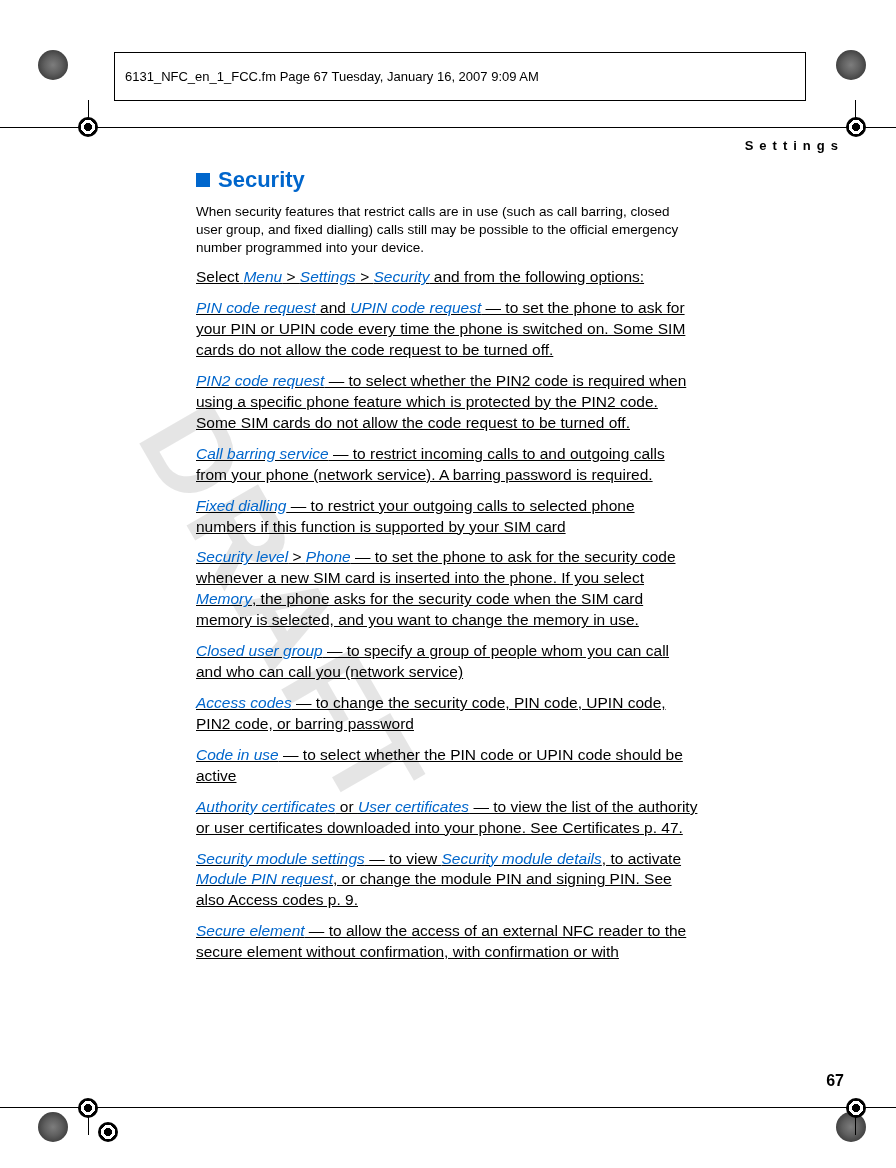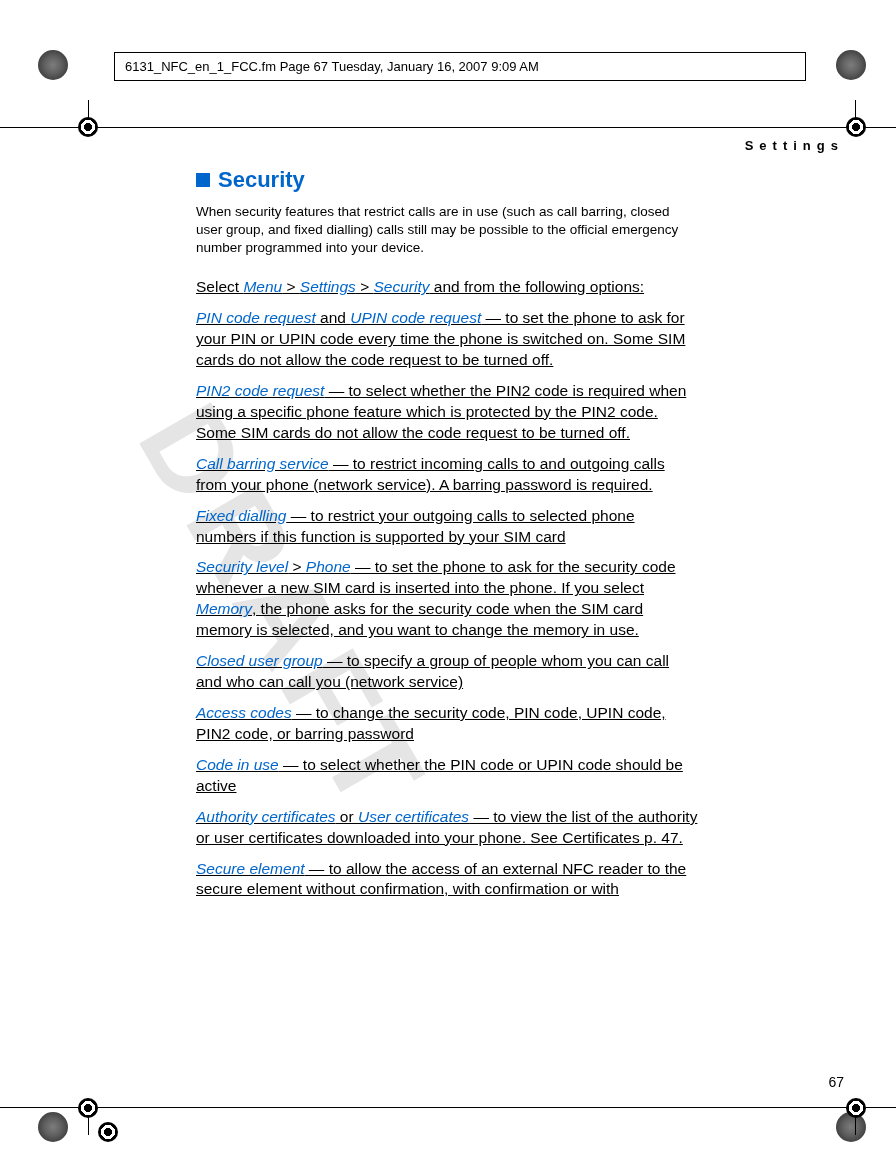--- a/index.html
+++ b/index.html
@@ -23,21 +23,21 @@
       width: 30px;
       height: 30px;
       background: radial-gradient(circle, #666 0%, #444 40%, #222 70%, #000 100%);
     }
     .header-box {
       position: absolute;
       top: 52px;
       left: 114px;
       right: 90px;
       border: 1px solid #000;
-      padding: 6px 10px;
+      padding: 16px 10px;
       font-size: 13px;
     }
     .hline {
       position: absolute;
       height: 1px;
       background: #000;
     }
     .hline.top { top: 127px; left: 0; right: 0; }
     .hline.bottom { bottom: 60px; left: 0; right: 0; }
     .section-label {
@@ -66,33 +66,33 @@
       gap: 8px;
     }
     .sq {
       display: inline-block;
       width: 14px;
       height: 14px;
       background: #0066cc;
     }
     .intro {
       font-size: 13.5px;
-      margin-bottom: 20px;
+      margin-bottom: 10px;
     }
     .para {
       margin-bottom: 10px;
       text-decoration: underline;
     }
     .link { color: #0066cc; font-style: italic; }
     .page-num {
       position: absolute;
       bottom: 78px;
       right: 52px;
-      font-size: 14px;
-      font-weight: normal;
+      font-size: 16px;
+      font-weight: bold;
     }
     .watermark {
       position: absolute;
       font-size: 120px;
       font-weight: bold;
       color: rgba(0,0,0,0.10);
       transform: rotate(60deg);
       top: 540px;
       left: 60px;
       pointer-events: none;
@@ -189,19 +189,22 @@
   </p>
 
   <p class="para">
     <span class="link">Code in use</span><span> — to select whether the PIN code or UPIN code should be active</span>
   </p>
 
   <p class="para">
     <span class="link">Authority certificates</span><span> or </span><span class="link">User certificates</span><span> — to view the list of the authority or user certificates downloaded into your phone. See Certificates p. 47.</span>
   </p>
 
+  <p class="para">
+    <span class="link">Security module settings</span><span> — to view </span><span class="link">Security module details</span><span>, to activate </span><span class="link">Module PIN request</span><span>, or change the module PIN and signing PIN. See also Access codes p. 9.</span>
+  </p>
 
   <p class="para">
     <span class="link">Secure element</span><span> —  to allow the access of an external NFC reader to the secure element without confirmation, with confirmation or with</span>
   </p>
 </div>
 
 <div class="page-num">67</div>
 
 </body></html>

